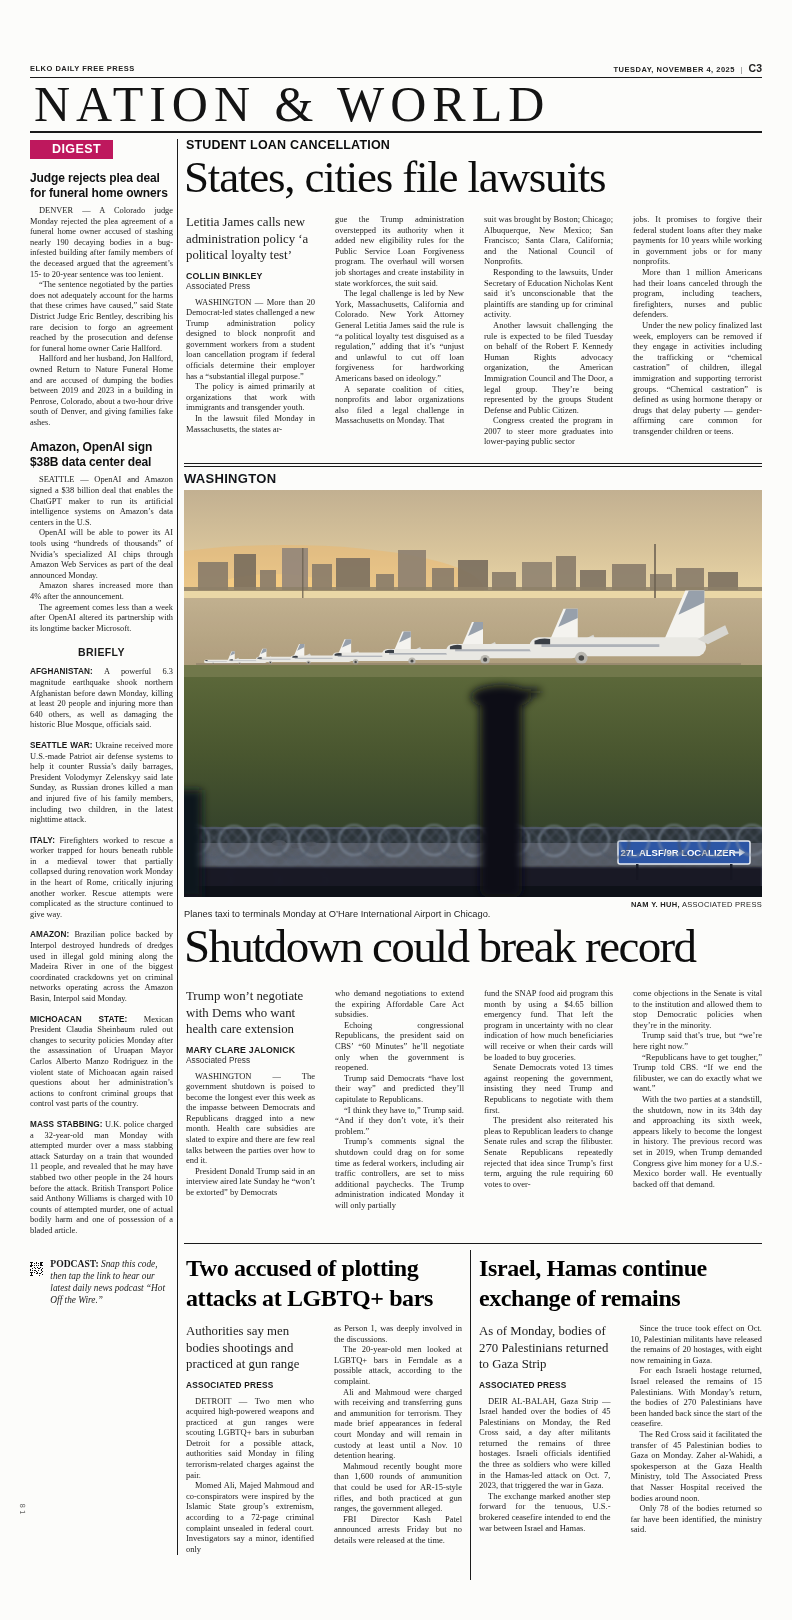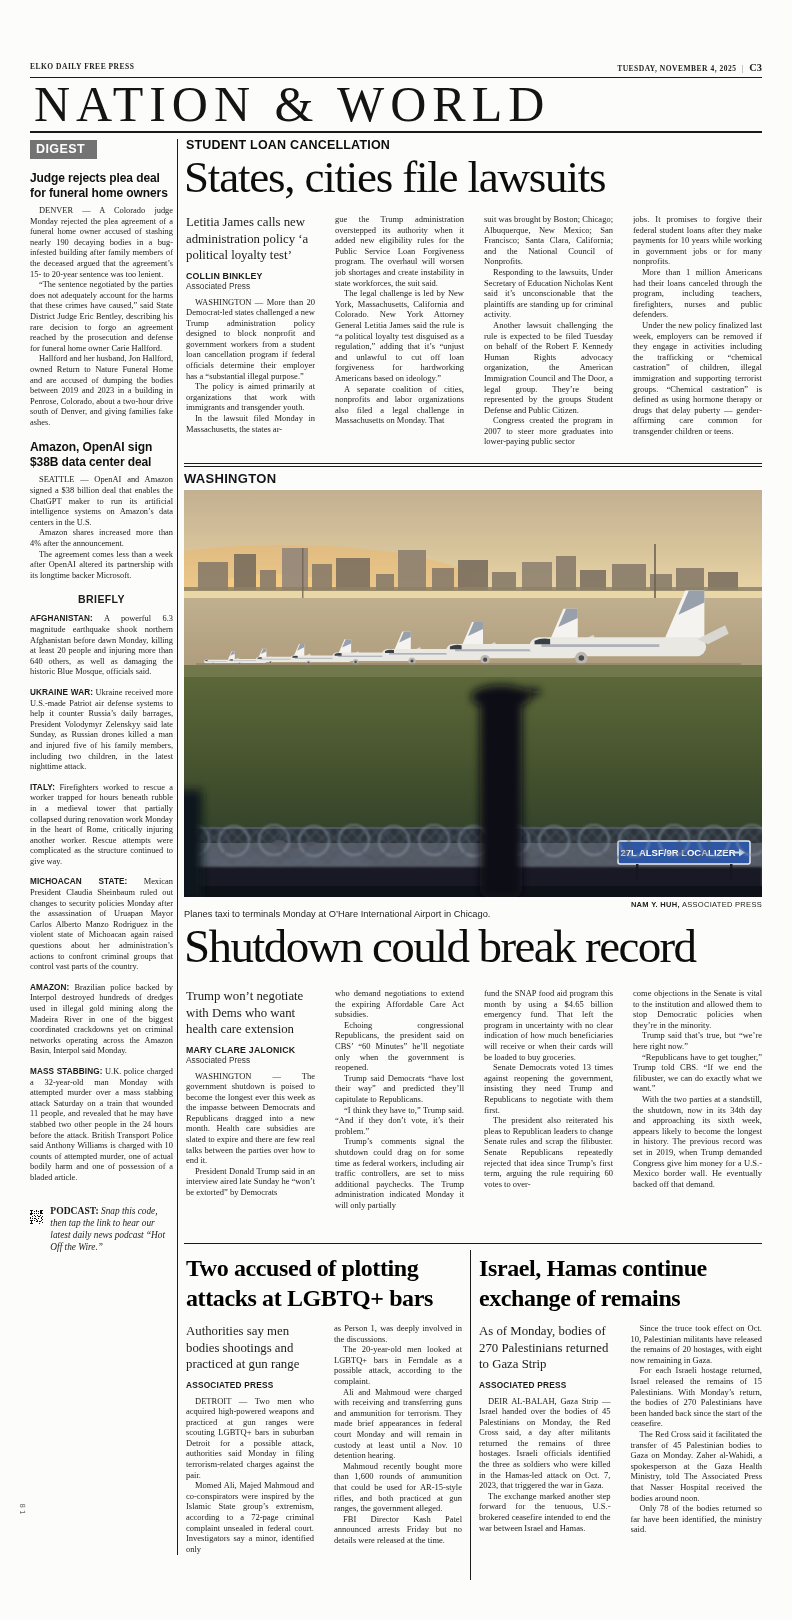--- a/index.html
+++ b/index.html
@@ -2,44 +2,44 @@
 <html lang="en"><head>
 <meta charset="utf-8">
 <style>
   html,body{margin:0;padding:0;background:#8a8a8a;}
   .page{position:relative;width:792px;height:1620px;margin:0 auto;background:#fcfcfa;
         font-family:"Liberation Serif",serif;color:#1a1a1a;overflow:hidden;
         -webkit-hyphens:auto;hyphens:auto;}
 
   
   .topbar{position:absolute;left:30px;right:30px;top:62px;display:flex;
-          justify-content:space-between;align-items:flex-start;
-          font-family:Liberation Serif, serif;font-size:7.5px;font-weight:bold;
+          justify-content:space-between;align-items:center;
+          font-family:Liberation Sans, sans-serif;font-size:7.5px;font-weight:bold;
           letter-spacing:.5px;color:#222;}
   .topbar .pipe{font-weight:normal;color:#777;margin:0 3px;}
   .topbar .pgnum{font-size:10.5px;letter-spacing:0;}
   .rule{position:absolute;left:30px;right:30px;background:#1a1a1a;}
   #rule-top{top:77px;height:1px;}
   .masthead{position:absolute;left:34px;top:80px;margin:0;font-weight:400;
             font-size:50px;line-height:48px;letter-spacing:6px;color:#141414;}
   #rule-mast{top:131px;height:2px;}
 
   
   .para{margin:0;font-size:8.5px;line-height:10.6px;text-align:justify;text-indent:9px;}
   .noindent{text-indent:0;}
   .deck{font-size:12.8px;line-height:16.5px;color:#1c1c1c;margin:0 0 7px;}
   .byline{font:bold 8.8px "Liberation Sans",sans-serif;margin:0;letter-spacing:.2px;}
   .byline-org{font:8.3px "Liberation Sans",sans-serif;color:#333;margin:0 0 6px;}
   .cols{position:absolute;display:flex;gap:20px;overflow:hidden;}
   .col{flex:1 1 0;min-width:0;overflow:hidden;}
 
   
   .digest{position:absolute;left:30px;top:139px;width:143px;height:1420px;overflow:hidden;}
-  .digest-label{display:inline-block;background:#737373;color:#fff;
-                font:bold 12.5px "Liberation Sans",sans-serif;padding:2px 12px 3px 6px;
+  .digest-label{display:inline-block;background:#be185d;color:#fff;
+                font:bold 12.5px "Liberation Sans",sans-serif;padding:2px 12px 3px 22px;
                 letter-spacing:.4px;}
   .brief-title{font:bold 12px/14.5px "Liberation Sans",sans-serif;color:#101010;
                margin:12px 0 6px;letter-spacing:-.1px;}
   .digest .para,.brief-item{font-size:8.4px;line-height:10.6px;}
   .briefly{text-align:center;font:bold 10.5px "Liberation Sans",sans-serif;
            margin:12px 0 9px;letter-spacing:.4px;}
   .brief-item{margin:0 0 10px;text-align:justify;}
   .brief-item b{font-family:"Liberation Sans",sans-serif;font-size:8.2px;letter-spacing:.1px;}
   .podcast{display:flex;gap:7px;margin-top:12px;align-items:flex-start;}
   .podcast-text{font-size:9.3px;line-height:12.2px;font-style:italic;}
@@ -111,31 +111,32 @@
     <h3 class="brief-title">Judge rejects plea deal for funeral home owners</h3>
     <div>
         <p class="para">DENVER — A Colorado judge Monday rejected the plea agreement of a funeral home owner accused of stashing nearly 190 decaying bodies in a bug-infested building after family members of the deceased argued that the agreement’s 15- to 20-year sentence was too lenient.</p>
         <p class="para">“The sentence negotiated by the parties does not adequately account for the harms that these crimes have caused,” said State District Judge Eric Bentley, describing his rare decision to forgo an agreement reached by the prosecution and defense for funeral home owner Carie Hallford.</p>
         <p class="para">Hallford and her husband, Jon Hallford, owned Return to Nature Funeral Home and are accused of dumping the bodies between 2019 and 2023 in a building in Penrose, Colorado, about a two-hour drive south of Denver, and giving families fake ashes.</p>
       </div>
 
     <h3 class="brief-title">Amazon, OpenAI sign $38B data center deal</h3>
     <div>
         <p class="para">SEATTLE — OpenAI and Amazon signed a $38 billion deal that enables the ChatGPT maker to run its artificial intelligence systems on Amazon’s data centers in the U.S.</p>
+        <p class="para">OpenAI will be able to power its AI tools using “hundreds of thousands” of Nvidia’s specialized AI chips through Amazon Web Services as part of the deal announced Monday.</p>
         <p class="para">Amazon shares increased more than 4% after the announcement.</p>
         <p class="para">The agreement comes less than a week after OpenAI altered its partnership with its longtime backer Microsoft.</p>
       </div>
 
     <div class="briefly">BRIEFLY</div>
 
     <p class="brief-item"><b>AFGHANISTAN:</b> <span>A powerful 6.3 magnitude earthquake shook northern Afghanistan before dawn Monday, killing at least 20 people and injuring more than 640 others, as well as damaging the historic Blue Mosque, officials said.</span></p>
-    <p class="brief-item"><b>UKRAINE WAR:</b> <span>Ukraine received more U.S.-made Patriot air defense systems to help it counter Russia’s daily barrages, President Volodymyr Zelenskyy said late Sunday, as Russian drones killed a man and injured five of his family members, including two children, in the latest nighttime attack.</span></p>
+    <p class="brief-item"><b>SEATTLE WAR:</b> <span>Ukraine received more U.S.-made Patriot air defense systems to help it counter Russia’s daily barrages, President Volodymyr Zelenskyy said late Sunday, as Russian drones killed a man and injured five of his family members, including two children, in the latest nighttime attack.</span></p>
     <p class="brief-item"><b>ITALY:</b> <span>Firefighters worked to rescue a worker trapped for hours beneath rubble in a medieval tower that partially collapsed during renovation work Monday in the heart of Rome, critically injuring another worker. Rescue attempts were complicated as the structure continued to give way.</span></p>
+    <p class="brief-item"><b>AMAZON:</b> <span>Brazilian police backed by Interpol destroyed hundreds of dredges used in illegal gold mining along the Madeira River in one of the biggest coordinated crackdowns yet on criminal networks operating across the Amazon Basin, Interpol said Monday.</span></p>
     <p class="brief-item"><b>MICHOACAN STATE:</b> <span>Mexican President Claudia Sheinbaum ruled out changes to security policies Monday after the assassination of Uruapan Mayor Carlos Alberto Manzo Rodriguez in the violent state of Michoacan again raised questions about her administration’s actions to confront criminal groups that control vast parts of the country.</span></p>
-    <p class="brief-item"><b>AMAZON:</b> <span>Brazilian police backed by Interpol destroyed hundreds of dredges used in illegal gold mining along the Madeira River in one of the biggest coordinated crackdowns yet on criminal networks operating across the Amazon Basin, Interpol said Monday.</span></p>
     <p class="brief-item"><b>MASS STABBING:</b> <span>U.K. police charged a 32-year-old man Monday with attempted murder over a mass stabbing attack Saturday on a train that wounded 11 people, and revealed that he may have stabbed two other people in the 24 hours before the attack. British Transport Police said Anthony Williams is charged with 10 counts of attempted murder, one of actual bodily harm and one of possession of a bladed article.</span></p>
 
     <div class="podcast">
       <svg width="42" height="42" viewBox="0 0 29 29" shape-rendering="crispEdges">
         <rect width="29" height="29" fill="#fff"></rect>
         <g fill="#111">
           <rect x="0" y="0" width="7" height="7"></rect>
             <rect x="22" y="0" width="7" height="7"></rect>
             <rect x="0" y="22" width="7" height="7"></rect>
           <rect x="1" y="1" width="5" height="5" fill="#fff"></rect>

